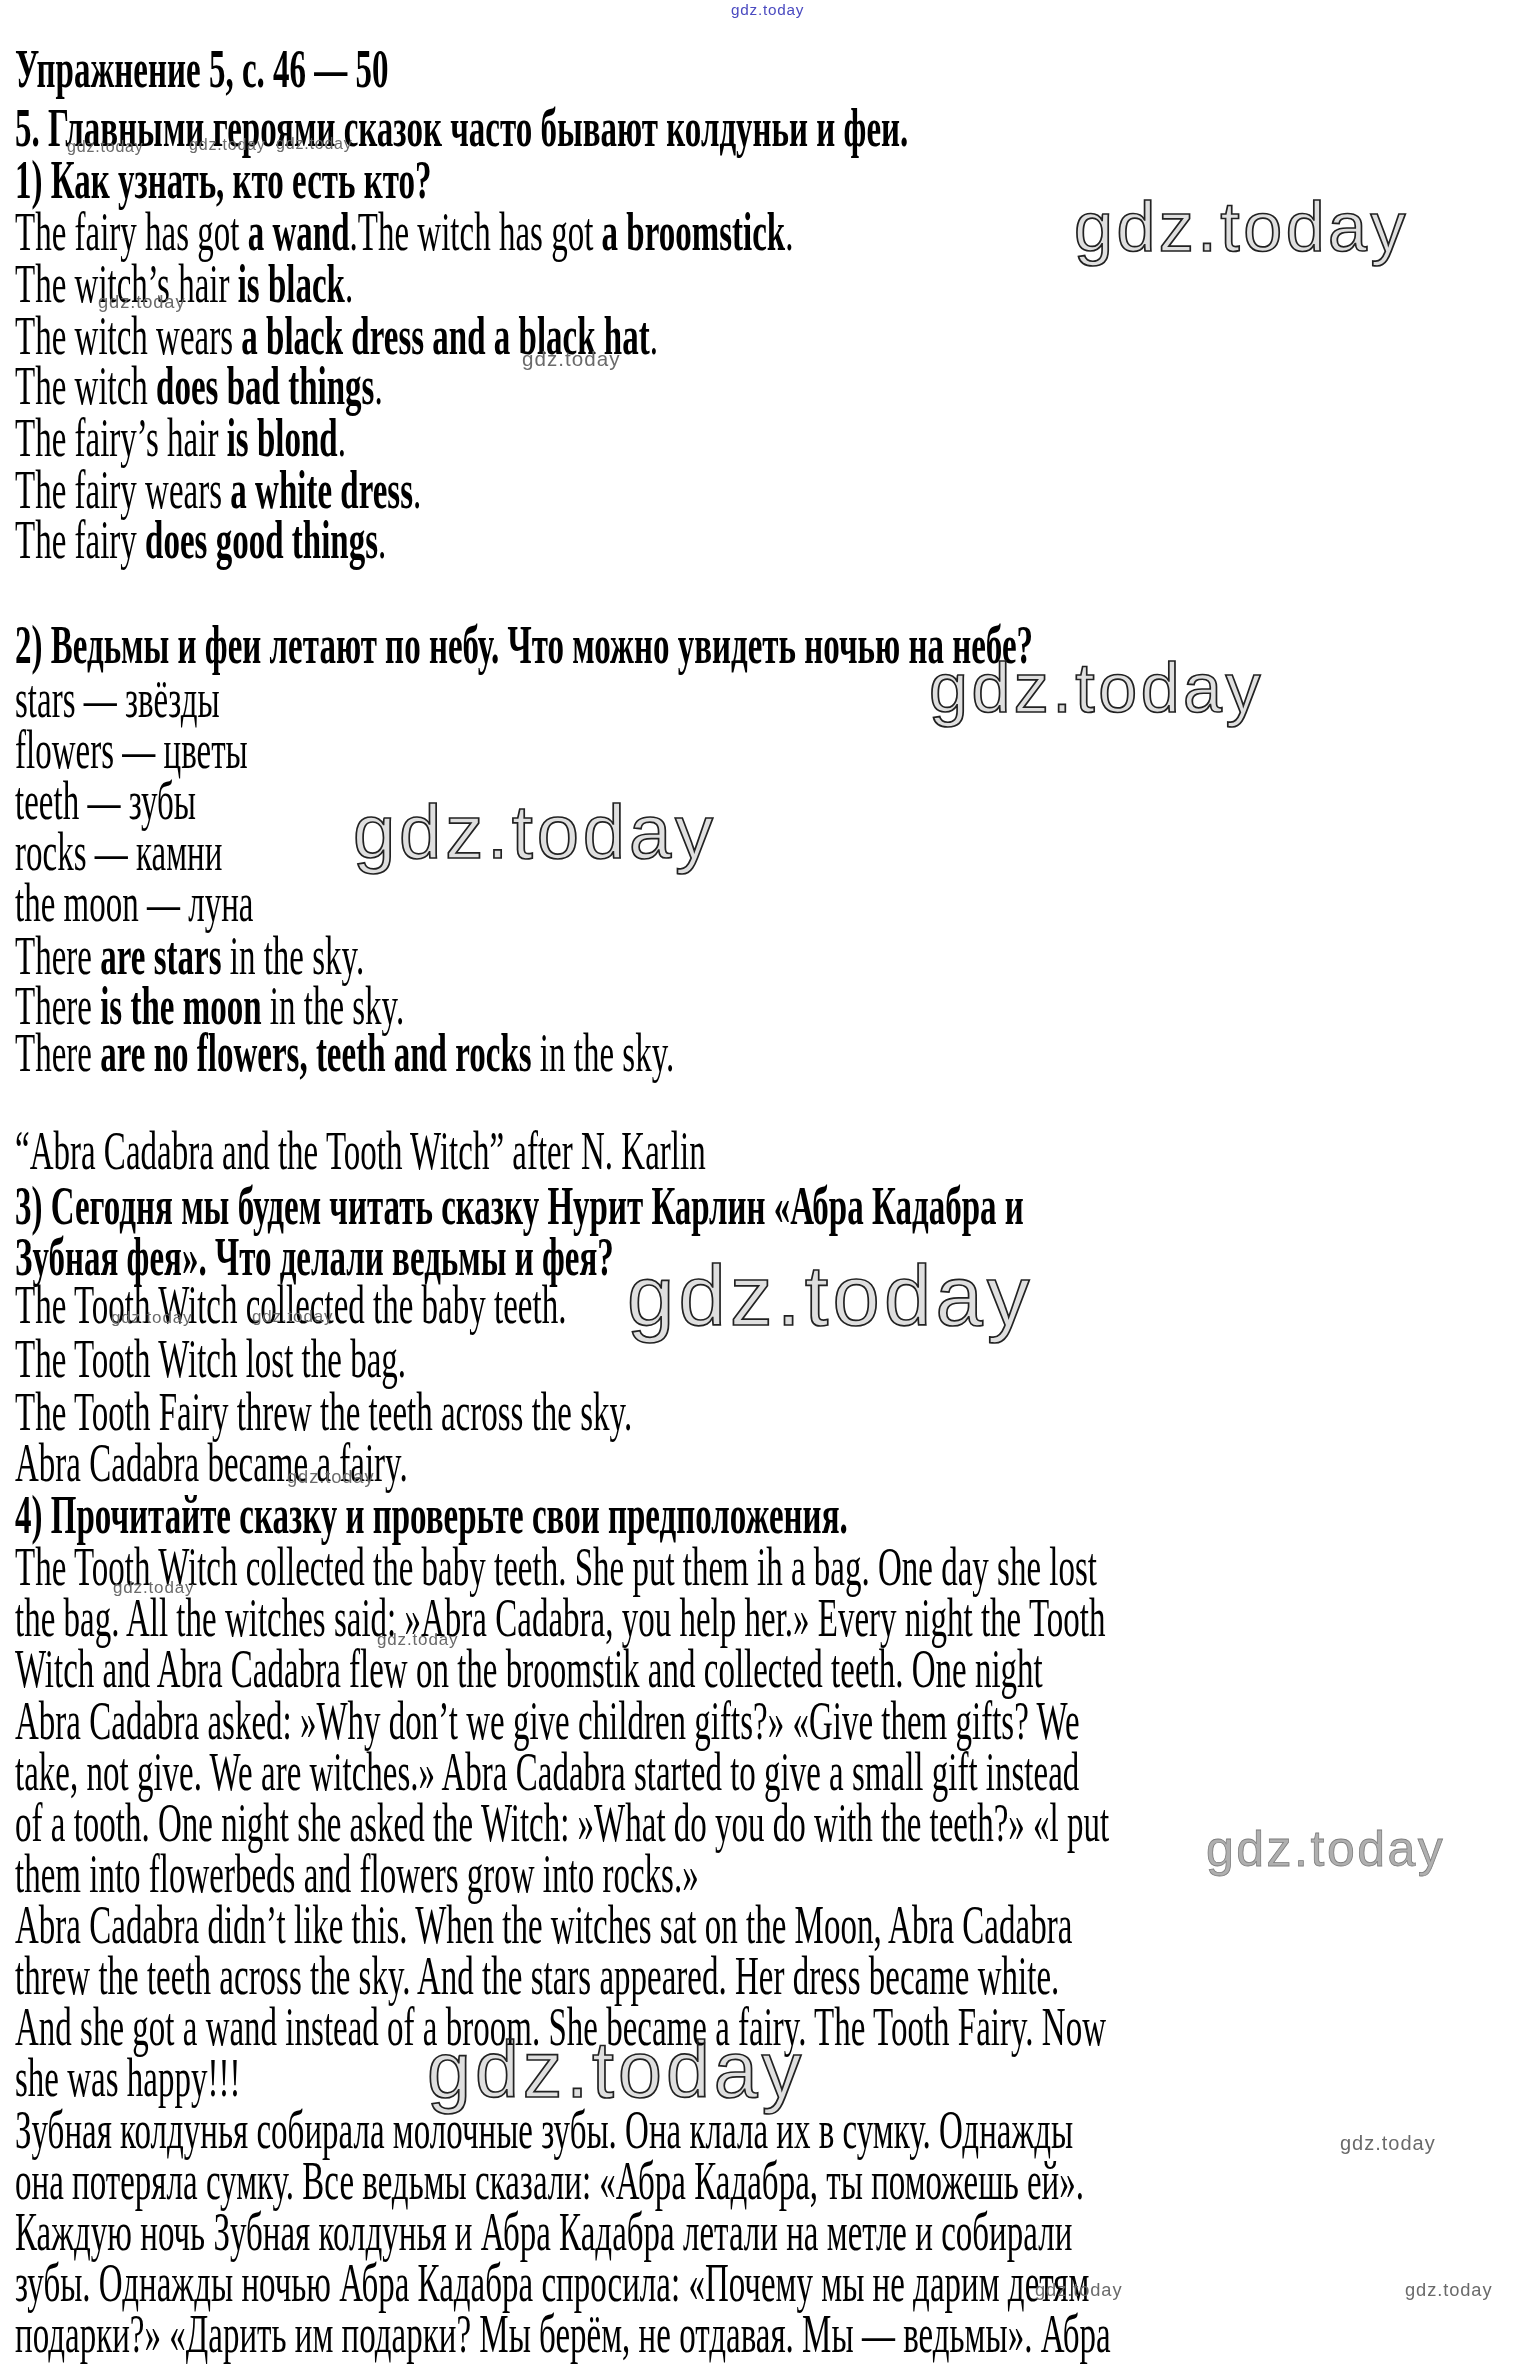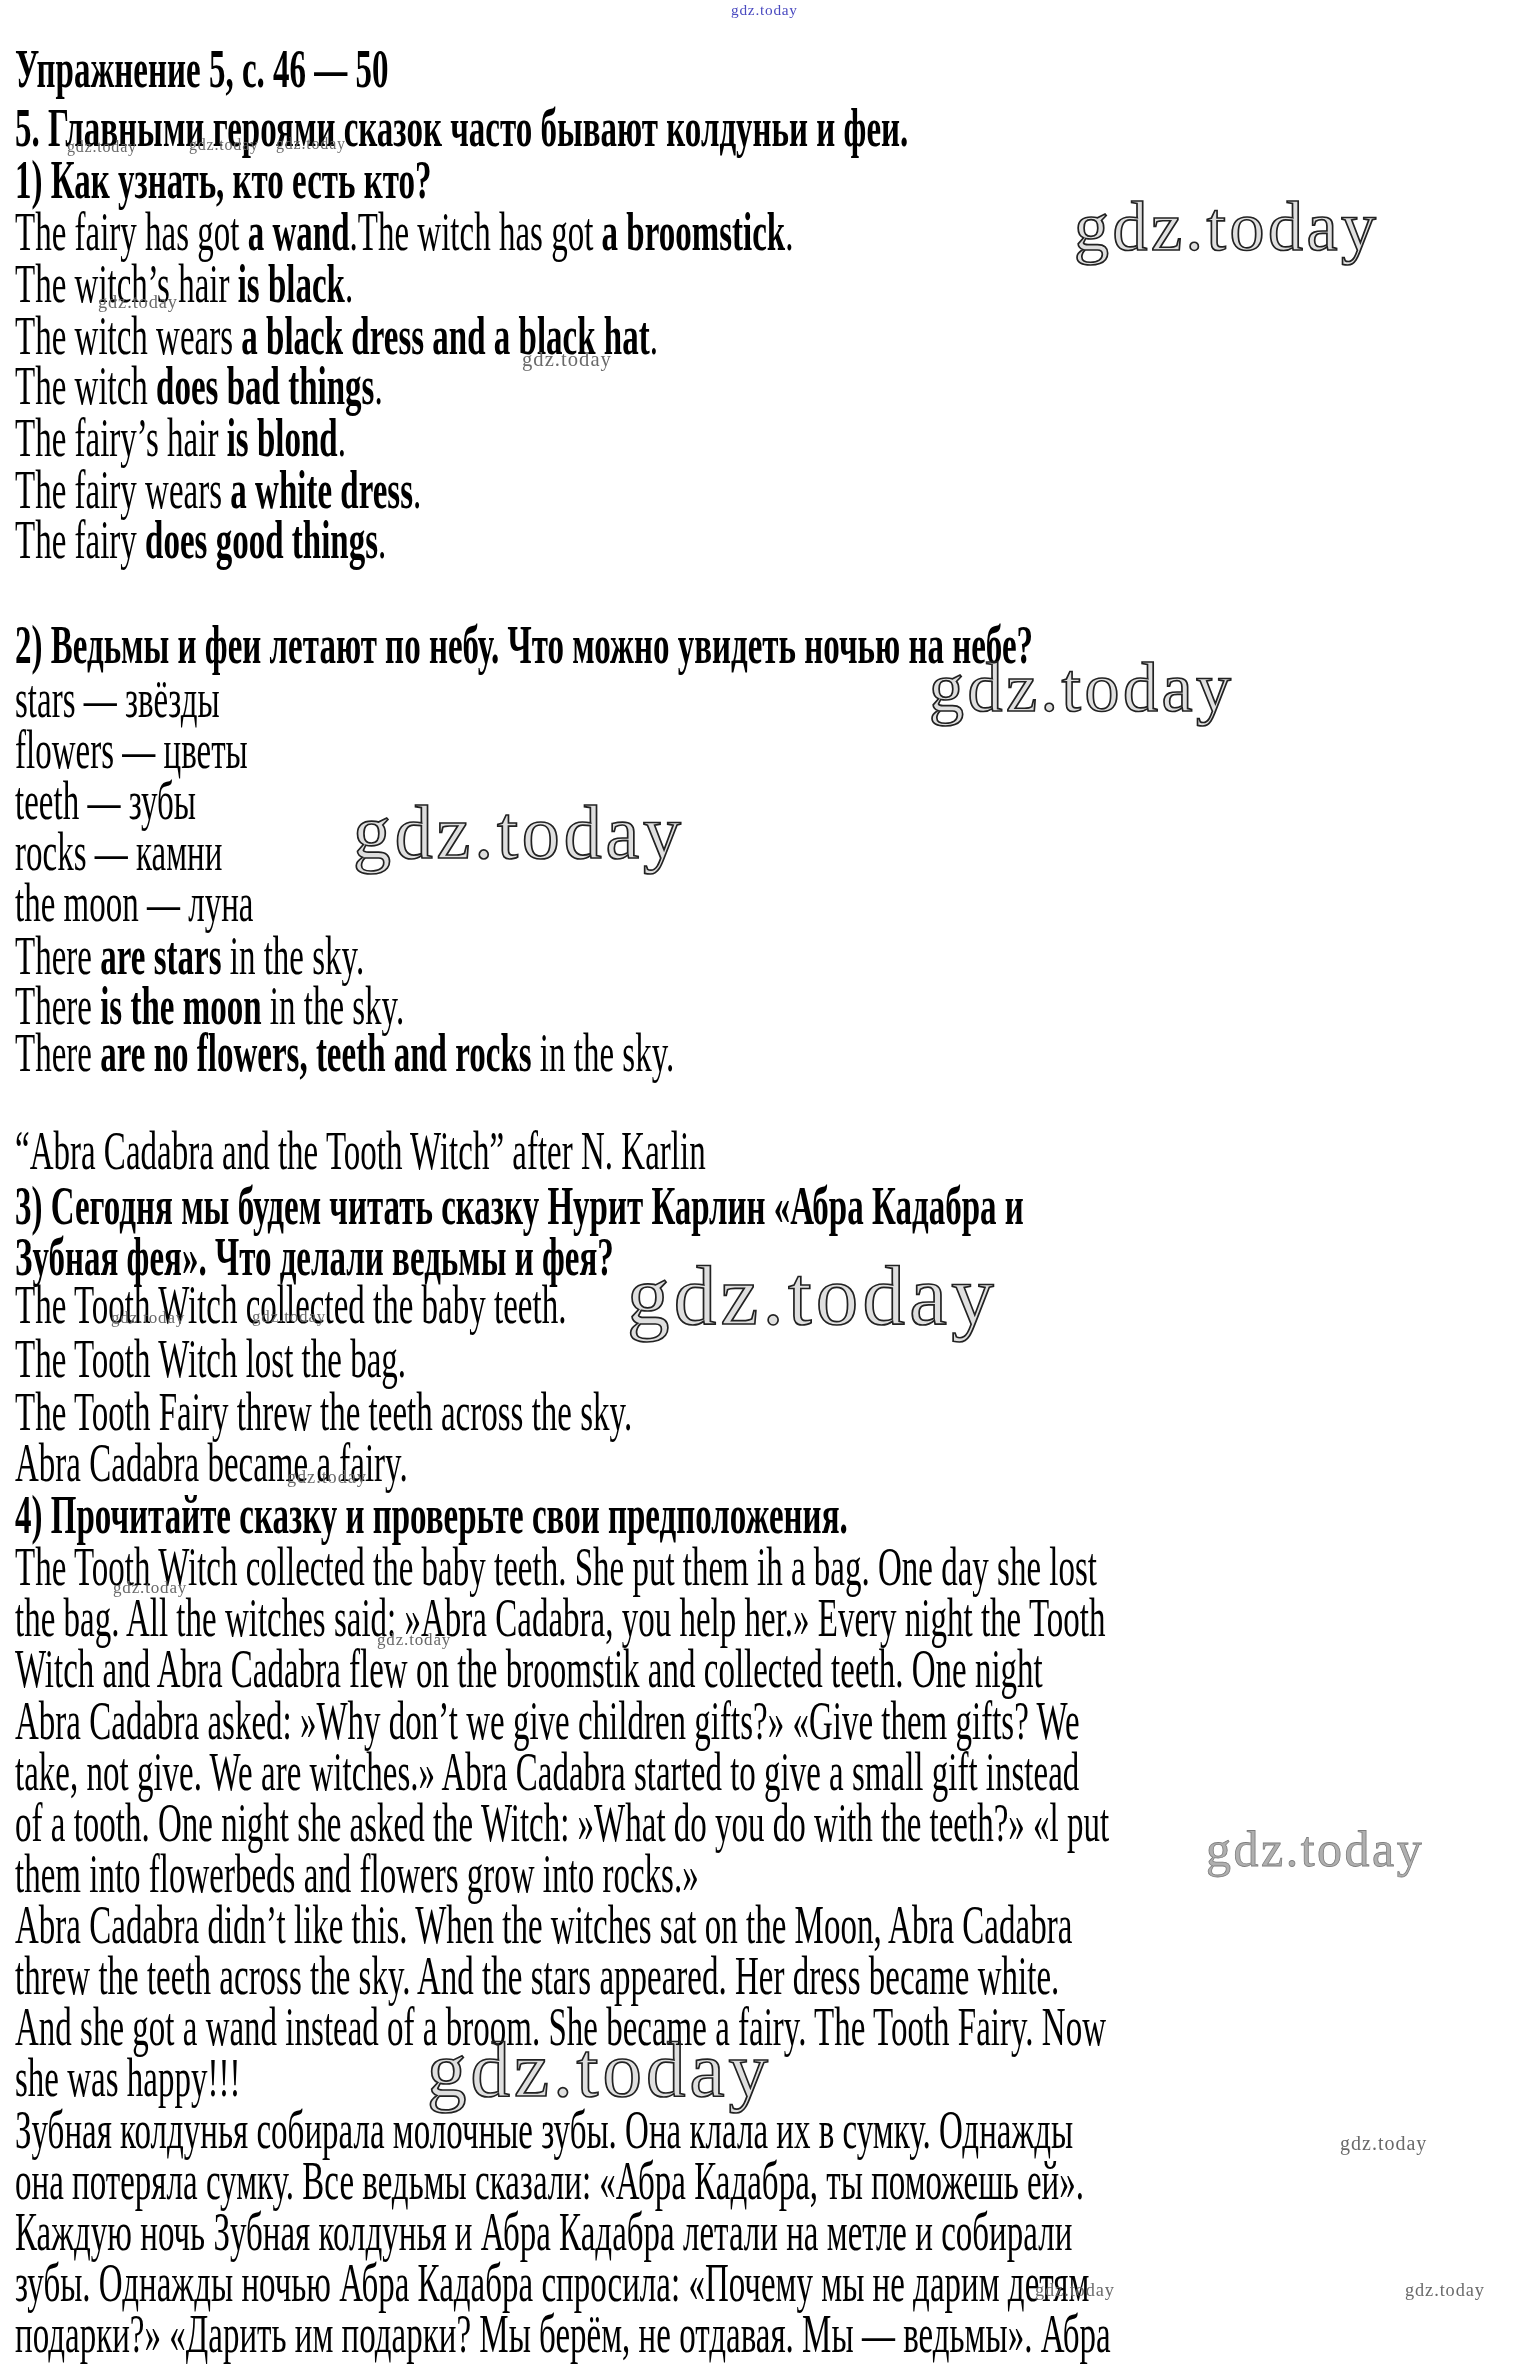--- a/index.html
+++ b/index.html
@@ -18,21 +18,21 @@
     white-space:nowrap;
     line-height:1.05;
     font-size:55px;
     transform:scaleX(0.60);
     transform-origin:0 0;
   }
   .line.bold{font-weight:bold;}
   .line .b{font-weight:bold;}
   .wm{
     position:absolute;
-    font-family:Liberation Serif, serif;
+    font-family:Liberation Sans, sans-serif;
     white-space:nowrap;
     letter-spacing:0.05em;
     line-height:1;
   }
   .wm-top{color:#4a4ac0;}
   .wm-small{color:#6a6a6a;}
   .wm-mid{color:rgba(110,110,110,0.55);-webkit-text-stroke:0.8px #7d7d7d;}
   .wm-big{color:rgba(30,30,30,0.14);-webkit-text-stroke:1.7px #222222;}
 </style>
 </head>

